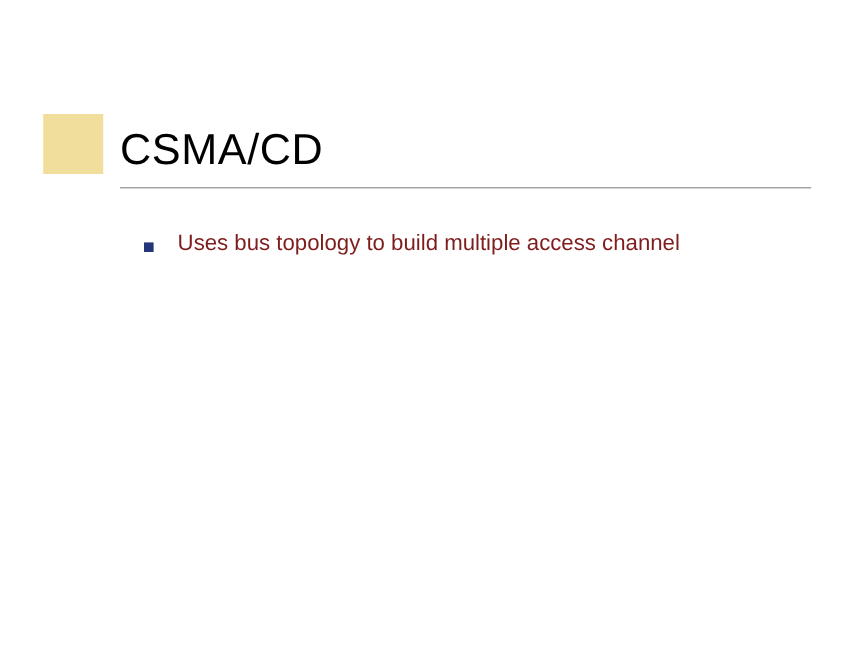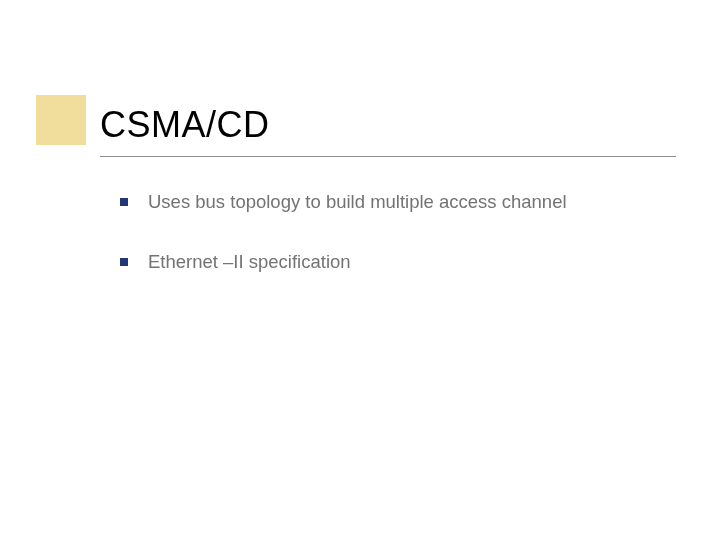--- a/index.html
+++ b/index.html
@@ -45,24 +45,24 @@
     opacity: 0.6;
   }
   .bullets {
     position: absolute;
     left: 120px;
     top: 190px;
     width: 560px;
   }
   .bullet-item {
     display: flex;
-    align-items: flex-start;
+    align-items: center;
     margin-bottom: 36px;
     font-size: 18.5px;
-    color: #737373;
+    color: #7f1d1d;
     line-height: 1.3;
   }
   .bullet-marker {
     width: 8px;
     height: 8px;
     background: #25357a;
     margin-top: 8px;
     margin-right: 20px;
     flex: 0 0 auto;
   }
@@ -76,18 +76,14 @@
 <div class="slide">
   <div class="accent-box"></div>
   <div class="title">CSMA/CD</div>
   <div class="title-underline"></div>
 
   <div class="bullets">
     <div class="bullet-item">
       <div class="bullet-marker"></div>
       <div class="bullet-text">Uses bus topology to build multiple access channel</div>
     </div>
-    <div class="bullet-item">
-      <div class="bullet-marker"></div>
-      <div class="bullet-text">Ethernet –II specification</div>
-    </div>
   </div>
 </div>
 
 </body></html>

